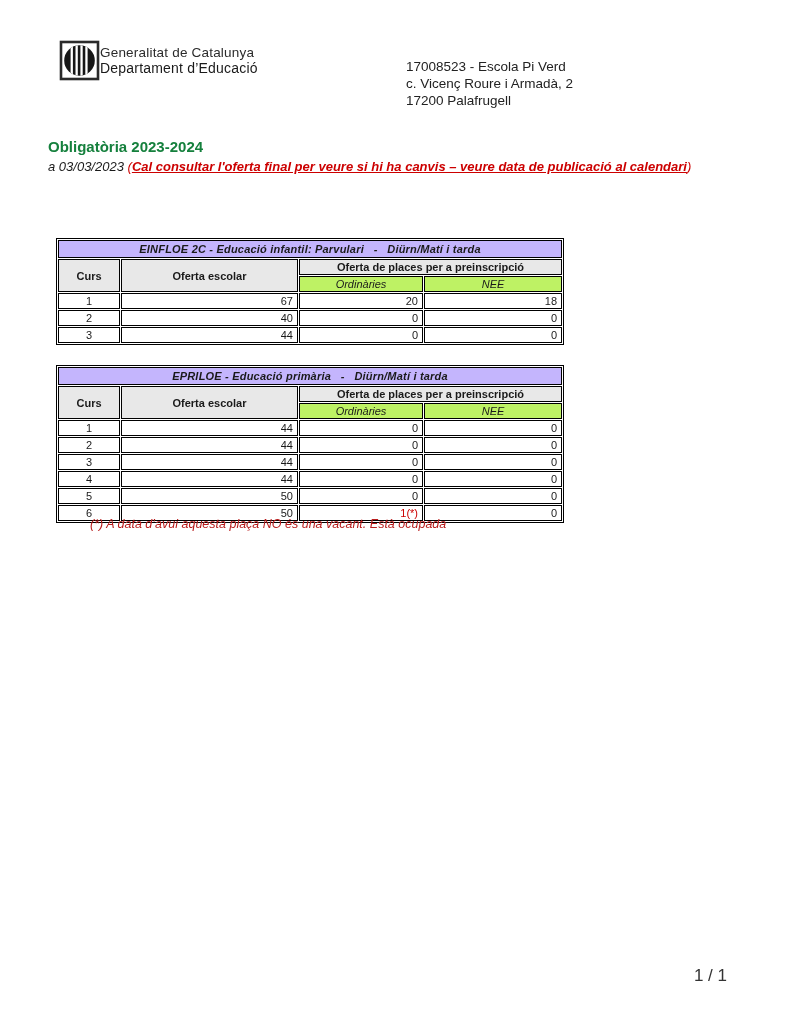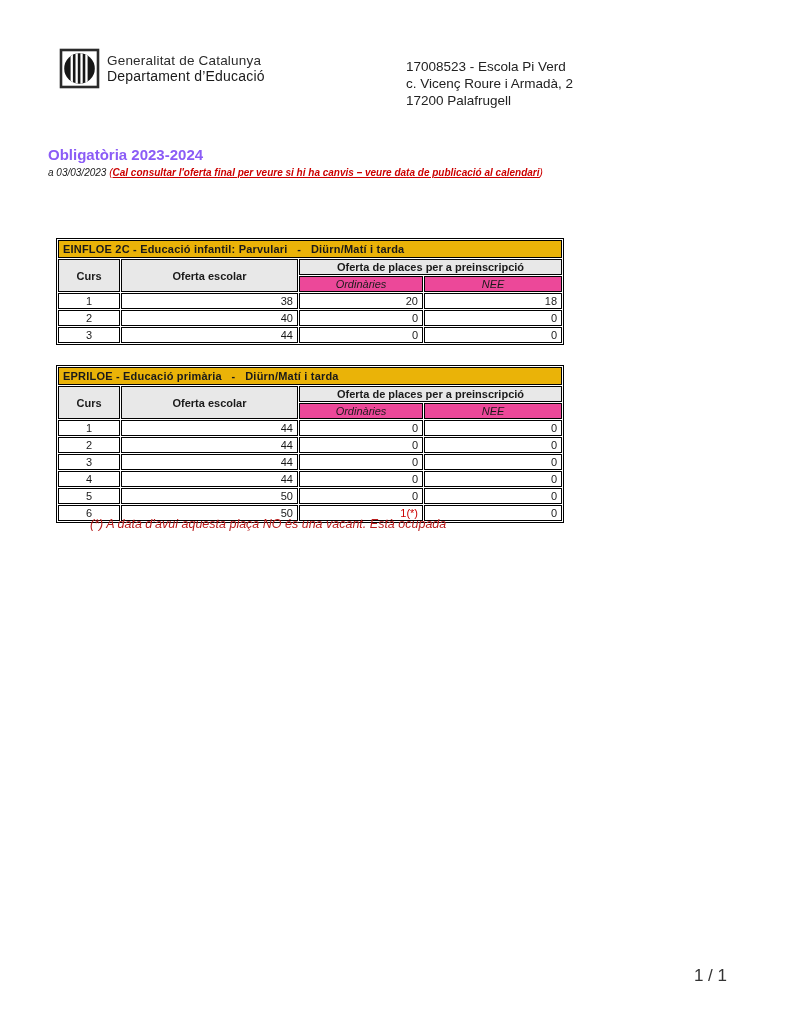--- a/index.html
+++ b/index.html
@@ -9,32 +9,32 @@
     position: relative;
     width: 791px;
     height: 1024px;
     background: #fff;
     margin: 0 auto;
     overflow: hidden;
     color: #1a1a1a;
   }
 
   
-  .org-block { position: absolute; left: 59px; top: 48px; display: flex; gap: 7px; }
+  .org-block { position: absolute; left: 59px; top: 40px; display: flex; }
   .org-logo { width: 41px; height: 41px; flex: 0 0 auto; }
   .org-text { padding-top: 5px; }
   .org-line1 { font-size: 13.5px; line-height: 15px; color: #2b2b2b; letter-spacing: 0.2px; }
   .org-line2 { font-size: 14px; line-height: 16px; font-weight: normal; letter-spacing: 0.2px; }
 
   .school-block { position: absolute; left: 406px; top: 58px; font-size: 13.5px; line-height: 17px; color: #222; }
 
   
   .title-block { position: absolute; left: 48px; top: 137px; }
-  .title-line { font-size: 15px; font-weight: bold; line-height: 19px; color: #8b5cf6; margin-top: 8px; }
-  .date-line { margin-top: 3px; font-size: 10px; font-style: italic; color: #1a1a1a; }
+  .title-line { font-size: 15px; font-weight: bold; line-height: 19px; color: #15803d; }
+  .date-line { margin-top: 3px; font-size: 13px; font-style: italic; color: #1a1a1a; }
   .date-line .red { color: #cc0000; }
   .date-line .notice { color: #cc0000; font-weight: bold; text-decoration: underline; }
 
   
   .doc-table {
     position: absolute;
     left: 56px;
     width: 507px;
     border-collapse: separate;
     border-spacing: 1px;
@@ -46,36 +46,37 @@
   .doc-table.t2 { top: 365px; }
   .doc-table td, .doc-table th {
     border: 1px solid #000;
     font-size: 11px;
     line-height: 12px;
     padding: 1px 4px;
     overflow: hidden;
     white-space: nowrap;
   }
   .tbl-title {
-    background: #eab308;
+    background: #c4b5fd;
     font-size: 12px;
     font-weight: bold;
-    text-align: left;
+    text-align: center;
     height: 18px;
     letter-spacing: 0.2px;
+    font-style: italic;
   }
   .hdr {
     background: #e8e8e8;
     font-weight: bold;
     text-align: center;
     vertical-align: middle;
     font-size: 11.5px;
   }
   .subhdr {
-    background: #ec4899;
+    background: #bef264;
     font-style: italic;
     font-weight: normal;
     text-align: center;
     font-size: 11px;
     height: 13px;
   }
   .num { text-align: right; padding-right: 6px; height: 13px; }
   .ctr { text-align: center; height: 13px; }
   .red-cell { color: #cc0000; }
 
@@ -150,21 +151,21 @@
       <td class="hdr" rowspan="2">Curs</td>
       <td class="hdr" rowspan="2">Oferta escolar</td>
       <td class="hdr" colspan="2">Oferta de places per a preinscripció</td>
     </tr>
     <tr>
       <td class="subhdr">Ordinàries</td>
       <td class="subhdr">NEE</td>
     </tr>
     <tr>
       <td class="ctr">1</td>
-      <td class="num">38</td>
+      <td class="num">67</td>
       <td class="num">20</td>
       <td class="num">18</td>
     </tr>
     <tr>
       <td class="ctr">2</td>
       <td class="num">40</td>
       <td class="num">0</td>
       <td class="num">0</td>
     </tr>
     <tr>

